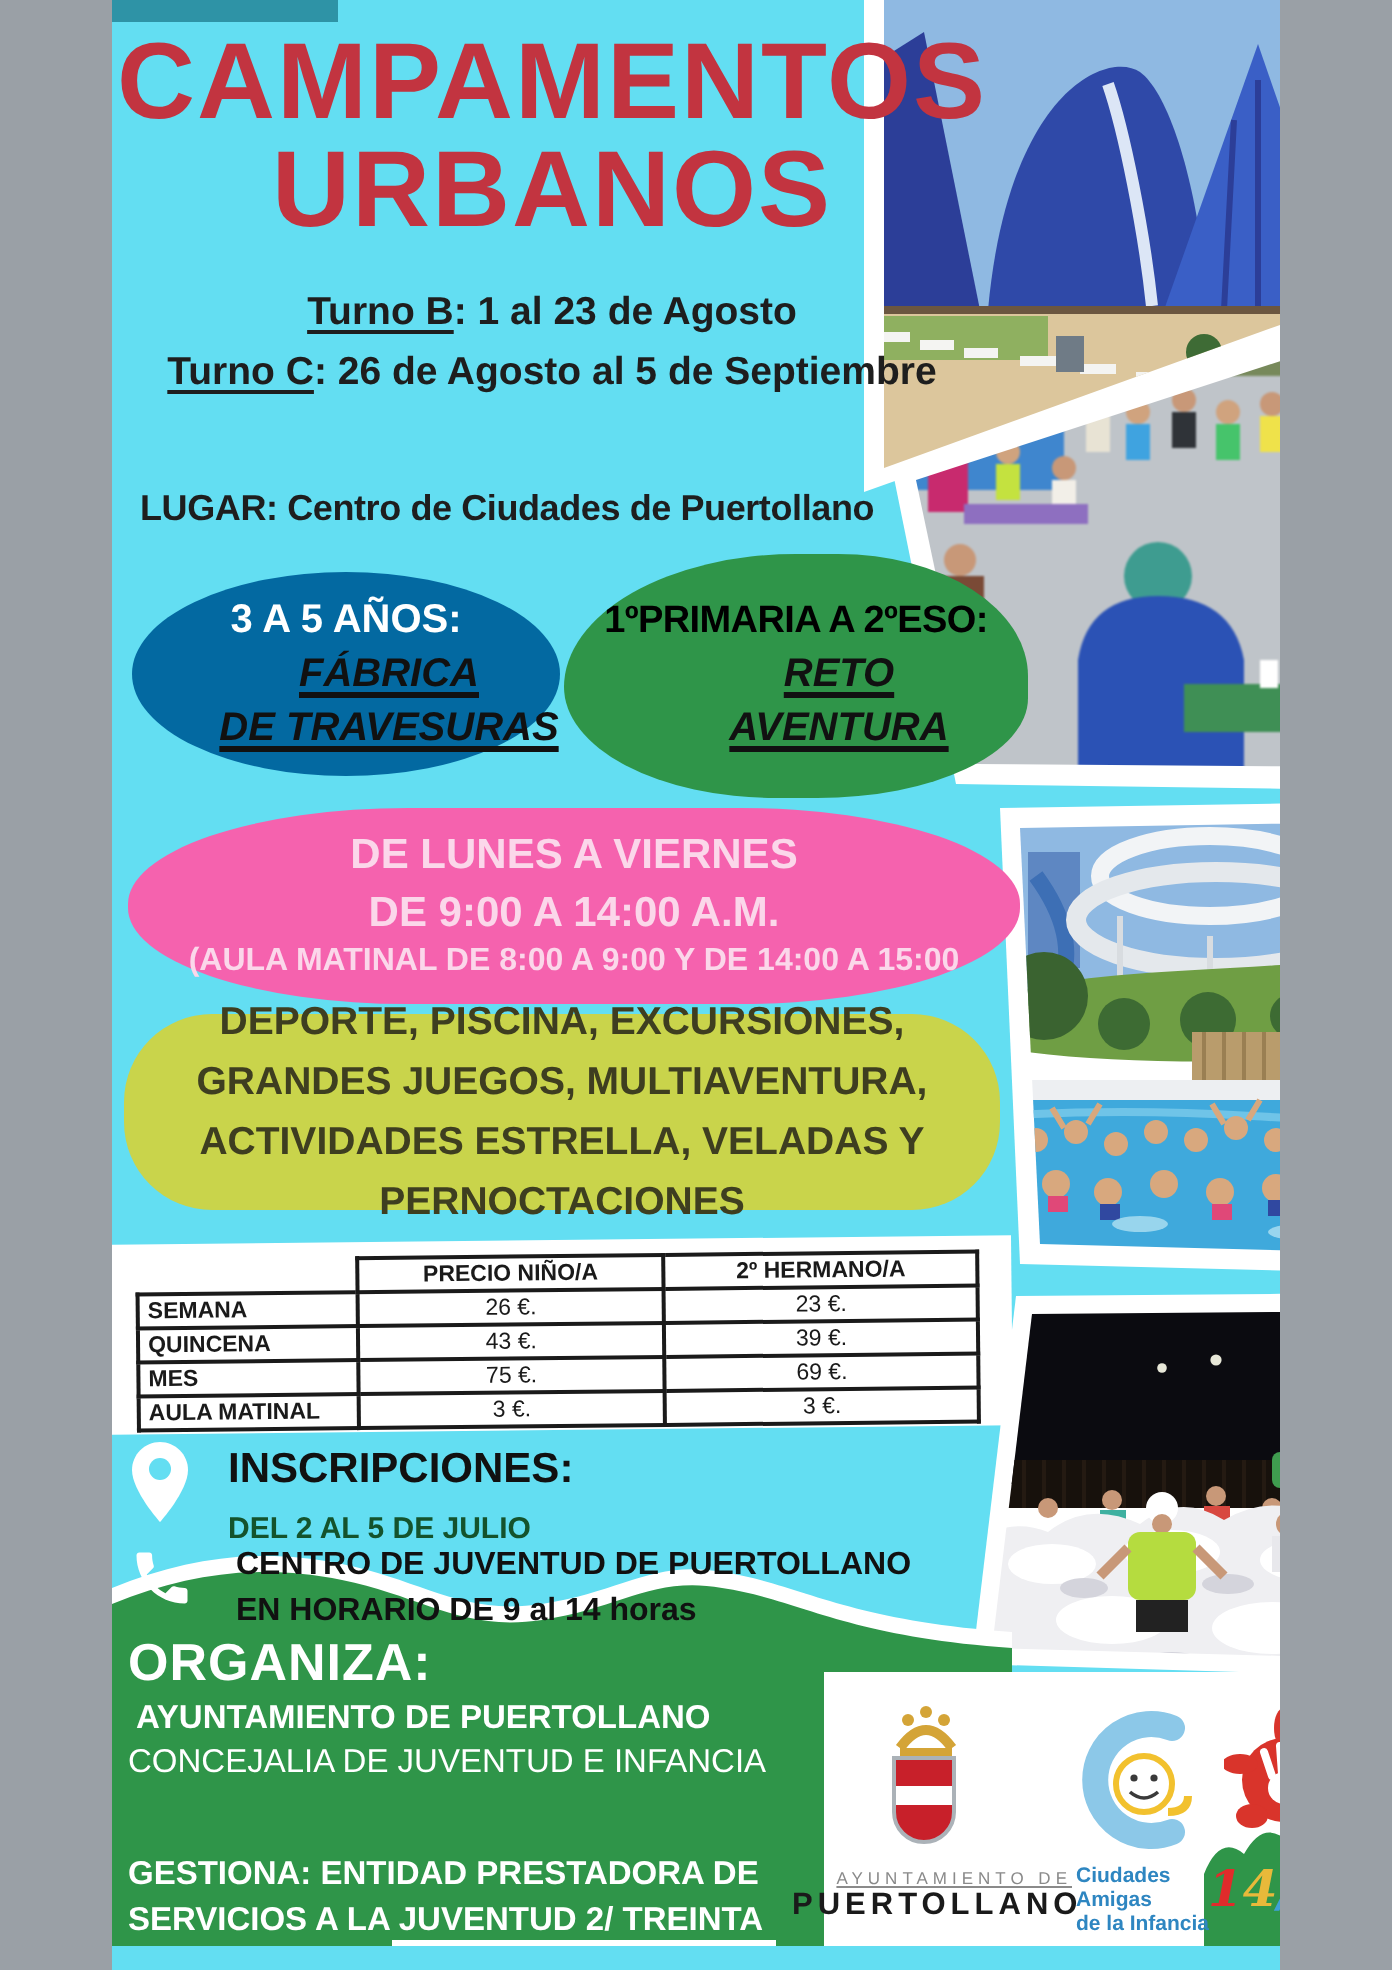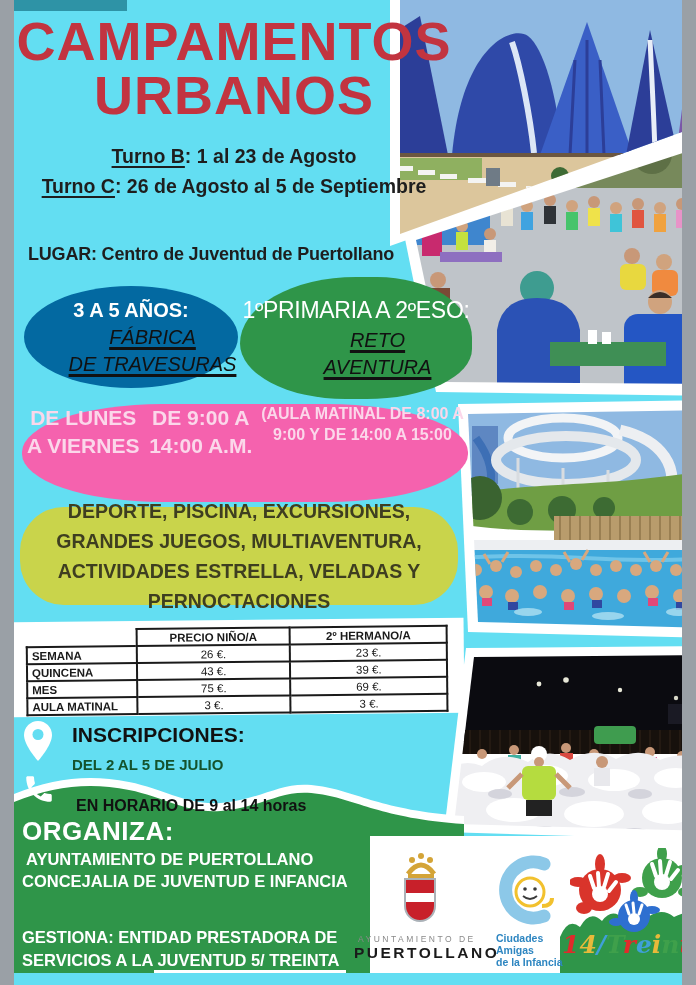--- a/index.html
+++ b/index.html
@@ -1,37 +1,37 @@
 <!DOCTYPE html>
 <html><head>
 <meta charset="utf-8">
 <style>
   html,body{margin:0;padding:0;background:#9aa0a6;}
-  .poster{position:relative;width:668px;height:985px;overflow:hidden;
+  .poster{position:relative;width:584px;height:985px;overflow:hidden;
     background:#63DEF2;font-family:"Liberation Sans",sans-serif;margin:0 auto;}
   .abs{position:absolute;}
   
   .topbar{left:0;top:0;width:113px;height:11px;background:#2E93A6;}
   .title{left:0;top:14px;width:440px;text-align:center;color:#C23440;
     font-size:54px;font-weight:800;letter-spacing:1px;line-height:1.0;}
   .turnos{left:0;top:141px;width:440px;text-align:center;color:#1E1E1E;
     font-size:19.5px;font-weight:800;line-height:1.55;white-space:nowrap;}
   .turnos .lbl{text-decoration:underline;text-decoration-thickness:2px;text-underline-offset:3px;}
   .lugar{left:14px;top:244px;width:420px;color:#1E1E1E;font-size:18px;font-weight:800;letter-spacing:-0.2px;}
   .oval-orange{left:10px;top:286px;width:214px;height:102px;background:#0369a1;border-radius:50%;
     display:flex;flex-direction:column;justify-content:center;text-align:center;line-height:1.35;}
   .oval-orange .age{color:#fff;font-size:20px;font-weight:800;}
   .blob-green{left:226px;top:277px;width:232px;height:122px;background:#2F9549;
     border-radius:55% 45% 50% 50%/60% 55% 45% 50%;
     display:flex;flex-direction:column;justify-content:center;text-align:center;line-height:1.35;}
-  .blob-green .age{color:#ffffff;font-size:23px;font-weight:400;letter-spacing:-0.3px;}
-  .gname{color:#111;font-size:20px;font-weight:400;font-style:italic;
+  .blob-green .age{color:#000000;font-size:19px;font-weight:700;letter-spacing:-0.3px;}
+  .gname{color:#111;font-size:20px;font-weight:700;font-style:italic;
     text-decoration:underline;text-decoration-thickness:2.5px;text-underline-offset:3px;padding-left:43px;}
   .oval-pink{left:8px;top:404px;width:446px;height:98px;background:#F562AE;border-radius:140px/48px;
-    display:flex;flex-direction:row;justify-content:center;text-align:center;color:#FBD7EA;font-weight:800;}
+    display:flex;flex-direction:column;justify-content:center;text-align:center;color:#FBD7EA;font-weight:800;}
   .oval-pink .l1,.oval-pink .l2{font-size:21px;line-height:1.35;}
   .oval-pink .l3{font-size:16px;line-height:1.3;}
   .box-activities{left:6px;top:507px;width:438px;height:98px;background:#C9D44B;border-radius:44px;
     display:flex;align-items:center;justify-content:center;text-align:center;
     color:#3E3E20;font-size:19.5px;font-weight:800;line-height:1.55;}
   .box-activities div{padding:0 14px;}
   
   .price-panel{left:-2px;top:620px;width:452px;height:95px;background:#fff;transform:rotate(-0.6deg);
     padding:7px 0 0 14px;box-sizing:border-box;}
   table.price{border-collapse:collapse;width:422px;color:#1A1A1A;}
@@ -41,31 +41,31 @@
   table.price td.rowlbl{font-weight:700;text-align:left;width:104px;}
   table.price td.val{font-weight:400;text-align:center;width:155px;}
   
   .insc-title{left:58px;top:723px;font-size:21px;font-weight:800;color:#111;}
   .insc-l1{left:58px;top:756px;font-size:15px;font-weight:800;color:#14532d;}
   .insc-l2{left:62px;top:774px;font-size:16px;font-weight:800;color:#111;}
   .insc-l3{left:62px;top:797px;font-size:16px;font-weight:800;color:#111;}
   
   .organiza-title{left:8px;top:816px;font-size:26px;font-weight:800;color:#fff;letter-spacing:0.5px;text-align:right;}
   .org-l1{left:12px;top:850px;font-size:16.5px;font-weight:800;color:#fff;}
-  .org-l2{left:8px;top:872px;font-size:16.5px;font-weight:700;color:#fff;}
+  .org-l2{left:8px;top:872px;font-size:16.5px;font-weight:400;color:#fff;}
   .ges-l1{left:8px;top:928px;font-size:16.5px;font-weight:800;color:#fff;}
   .ges-l2{left:8px;top:951px;font-size:16.5px;font-weight:800;color:#fff;}
   .white-underline{left:140px;top:970px;width:192px;height:3px;background:#fff;}
   .bottom-strip{left:0;top:973px;width:696px;height:12px;background:#63DEF2;z-index:30;}
   
   .logos-panel{left:356px;top:836px;width:340px;height:139px;background:#fff;z-index:12;}
   .ayto-shield{left:390px;top:878px;width:32px;height:44px;z-index:14;
     background:linear-gradient(#C8202A 0 32%,#fff 32% 56%,#C8202A 56% 100%);
     border:2px solid #ABB2B8;border-radius:0 0 16px 16px;box-sizing:border-box;}
-  .ayto-l1{left:344px;top:934px;width:136px;text-align:left;font-size:8.5px;letter-spacing:2.5px;color:#8A8A8A;z-index:14;}
+  .ayto-l1{left:344px;top:934px;width:136px;text-align:right;font-size:8.5px;letter-spacing:2.5px;color:#8A8A8A;z-index:14;text-decoration:underline;}
   .ayto-l2{left:340px;top:944px;width:144px;text-align:center;font-size:15.5px;font-weight:700;letter-spacing:2.5px;color:#1A1A1A;z-index:14;}
   .unicef-text{left:482px;top:932px;font-size:10.5px;font-weight:700;color:#2E86C1;line-height:1.15;z-index:14;}
   .treinta-word{left:548px;top:930px;width:148px;font-family:"DejaVu Serif",serif;font-style:italic;
     font-weight:700;font-size:25px;z-index:15;white-space:nowrap;}
   
   .photo{background:#fff;}
   .photo svg{position:absolute;left:0;top:0;}
   .p1{left:376px;top:0;width:320px;height:246px;z-index:3;
       clip-path:polygon(0px 0px,320px 0px,320px 132px,0px 246px);}
   .p1 svg{clip-path:polygon(10px 0px,320px 0px,320px 122px,10px 234px);}
@@ -301,21 +301,21 @@
   <div class="abs title z10">
     <div>CAMPAMENTOS</div>
     <div>URBANOS</div>
   </div>
 
   <div class="abs turnos z10">
     <div><span class="lbl">Turno B</span><span>: 1 al 23 de Agosto</span></div>
     <div><span class="lbl">Turno C</span><span>: 26 de Agosto al 5 de Septiembre</span></div>
   </div>
 
-  <div class="abs lugar z10">LUGAR: Centro de Juventud de Puertollano</div>
+  <div class="abs lugar z10">LUGAR: Centro de Ciudades de Puertollano</div>
 
   <div class="abs oval-orange z10">
     <div class="age">3 A 5 AÑOS:</div>
     <div class="gname">FÁBRICA </div>
     <div class="gname">DE TRAVESURAS</div>
   </div>
 
   <div class="abs blob-green z10">
     <div class="age">1ºPRIMARIA A 2ºESO:</div>
     <div class="gname">RETO </div>
@@ -371,27 +371,28 @@
 
   <svg class="abs z10" style="left:10px;top:721px;" width="28" height="40" viewBox="0 0 28 40">
     <path d="M14,0 C6.3,0 0,6.3 0,14 C0,24.5 14,40 14,40 S28,24.5 28,14 C28,6.3 21.7,0 14,0 Z" fill="#FFFFFF"></path>
     <circle cx="14" cy="13.5" r="5.5" fill="#63DEF2"></circle>
   </svg>
   <svg class="abs z10" style="left:8px;top:772px;" width="34" height="34" viewBox="0 0 24 24">
     <path d="M6.62 10.79c1.44 2.83 3.76 5.14 6.59 6.59l2.2-2.21c.27-.27.67-.36 1.02-.24 1.12.37 2.33.57 3.57.57.55 0 1 .45 1 1V20c0 .55-.45 1-1 1-9.39 0-17-7.61-17-17 0-.55.45-1 1-1h3.5c.55 0 1 .45 1 1 0 1.25.2 2.45.57 3.57.11.35.03.74-.25 1.02l-2.2 2.2z" fill="#FFFFFF"></path>
   </svg>
   <div class="abs insc-title z10">INSCRIPCIONES:</div>
   <div class="abs insc-l1 z10">DEL 2 AL 5 DE JULIO</div>
+  <div class="abs insc-l2 z10">CENTRO DE JUVENTUD DE PUERTOLLANO</div>
   <div class="abs insc-l3 z10">EN HORARIO DE 9 al 14 horas</div>
 
   <div class="abs organiza-title z10">ORGANIZA:</div>
   <div class="abs org-l1 z10">AYUNTAMIENTO DE PUERTOLLANO</div>
   <div class="abs org-l2 z10">CONCEJALIA DE JUVENTUD E INFANCIA</div>
   <div class="abs ges-l1 z10">GESTIONA: ENTIDAD PRESTADORA DE</div>
-  <div class="abs ges-l2 z10">SERVICIOS A LA JUVENTUD 5/ TREINTA</div>
+  <div class="abs ges-l2 z10">SERVICIOS A LA JUVENTUD 2/ TREINTA</div>
   <div class="abs white-underline z10"></div>
 
   <div class="abs logos-panel"></div>
 
   <svg class="abs" style="left:388px;top:852px;z-index:14;" width="38" height="26" viewBox="0 0 38 26">
     <path d="M6,22 Q19,4 32,22" stroke="#D4A437" stroke-width="5" fill="none"></path>
     <circle cx="10" cy="8" r="3" fill="#D4A437"></circle>
       <circle cx="19" cy="4" r="3" fill="#D4A437"></circle>
       <circle cx="28" cy="8" r="3" fill="#D4A437"></circle>
     <rect x="6" y="22" width="26" height="4" fill="#D4A437"></rect>

